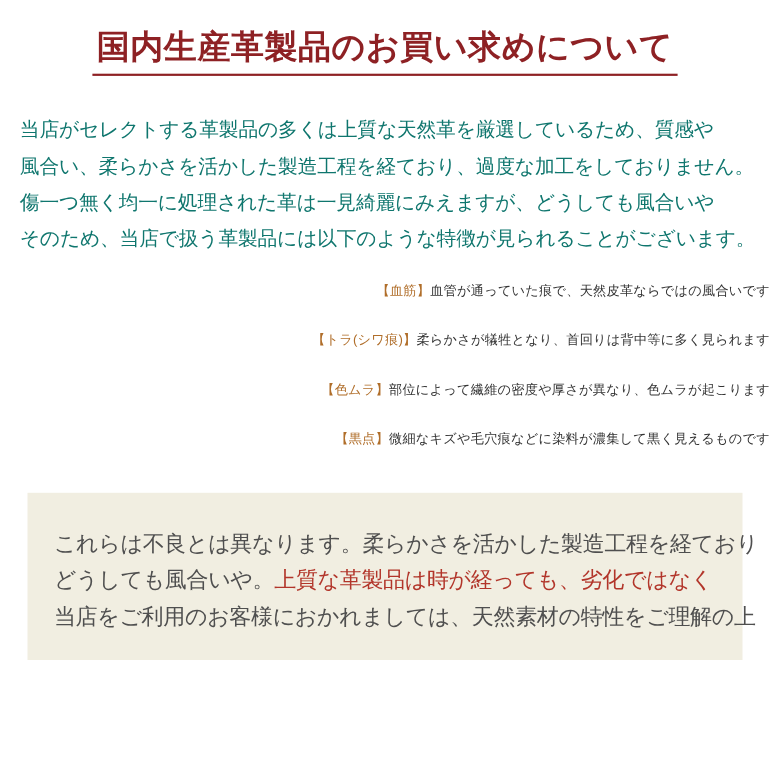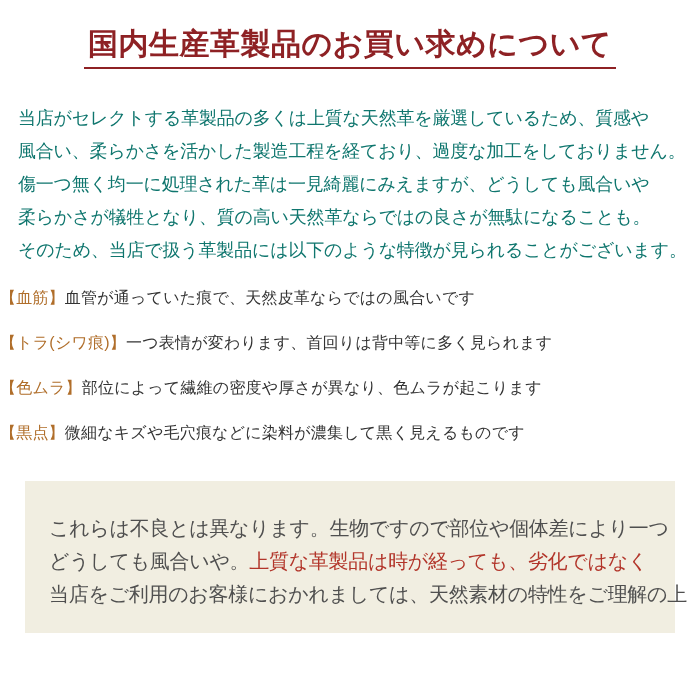--- a/index.html
+++ b/index.html
@@ -33,22 +33,22 @@
   }
   .intro .line {
     line-height: 33px;
     white-space: nowrap;
     letter-spacing: -0.2px;
   }
   .features {
     margin-top: 8px;
   }
   .feature-row {
-    text-align: left;
-    font-size: 16px;
+    text-align: right;
+    font-size: 12px;
     line-height: 45px;
     white-space: nowrap;
     font-family: "Liberation Sans", "DejaVu Sans", sans-serif;
     color: #333333;
     letter-spacing: 0.2px;
   }
   .feature-term {
     color: #b06e2a;
   }
   .note-box {
@@ -76,42 +76,41 @@
 <div class="page">
 
   <div class="title-wrap">
     <h1 class="page-title">国内生産革製品のお買い求めについて</h1>
   </div>
 
   <div class="intro">
     <div class="line">当店がセレクトする革製品の多くは上質な天然革を厳選しているため、質感や</div>
     <div class="line">風合い、柔らかさを活かした製造工程を経ており、過度な加工をしておりません。</div>
     <div class="line">傷一つ無く均一に処理された革は一見綺麗にみえますが、どうしても風合いや</div>
-    <div class="line">柔らかさが犠牲となり、質の高い天然革ならではの良さが無駄になることも。</div>
     <div class="line">そのため、当店で扱う革製品には以下のような特徴が見られることがございます。</div>
   </div>
 
   <div class="features">
     <div class="feature-row">
       <span class="feature-term">【血筋】</span><span>血管が通っていた痕で、天然皮革ならではの風合いです</span>
     </div>
     <div class="feature-row">
-      <span class="feature-term">【トラ(シワ痕)】</span><span>一つ表情が変わります、首回りは背中等に多く見られます</span>
+      <span class="feature-term">【トラ(シワ痕)】</span><span>柔らかさが犠牲となり、首回りは背中等に多く見られます</span>
     </div>
     <div class="feature-row">
       <span class="feature-term">【色ムラ】</span><span>部位によって繊維の密度や厚さが異なり、色ムラが起こります</span>
     </div>
     <div class="feature-row">
       <span class="feature-term">【黒点】</span><span>微細なキズや毛穴痕などに染料が濃集して黒く見えるものです</span>
     </div>
   </div>
 
   <div class="note-box">
     <div class="nline">
-      <span>これらは不良とは異なります。生物ですので部位や個体差により一つ</span>
+      <span>これらは不良とは異なります。柔らかさを活かした製造工程を経ており</span>
     </div>
     <div class="nline">
       <span>どうしても風合いや。</span><span class="em-red">上質な革製品は時が経っても、劣化ではなく</span>
     </div>
     <div class="nline">
       <span>当店をご利用のお客様におかれましては、天然素材の特性をご理解の上</span>
     </div>
   </div>
 
 </div>

